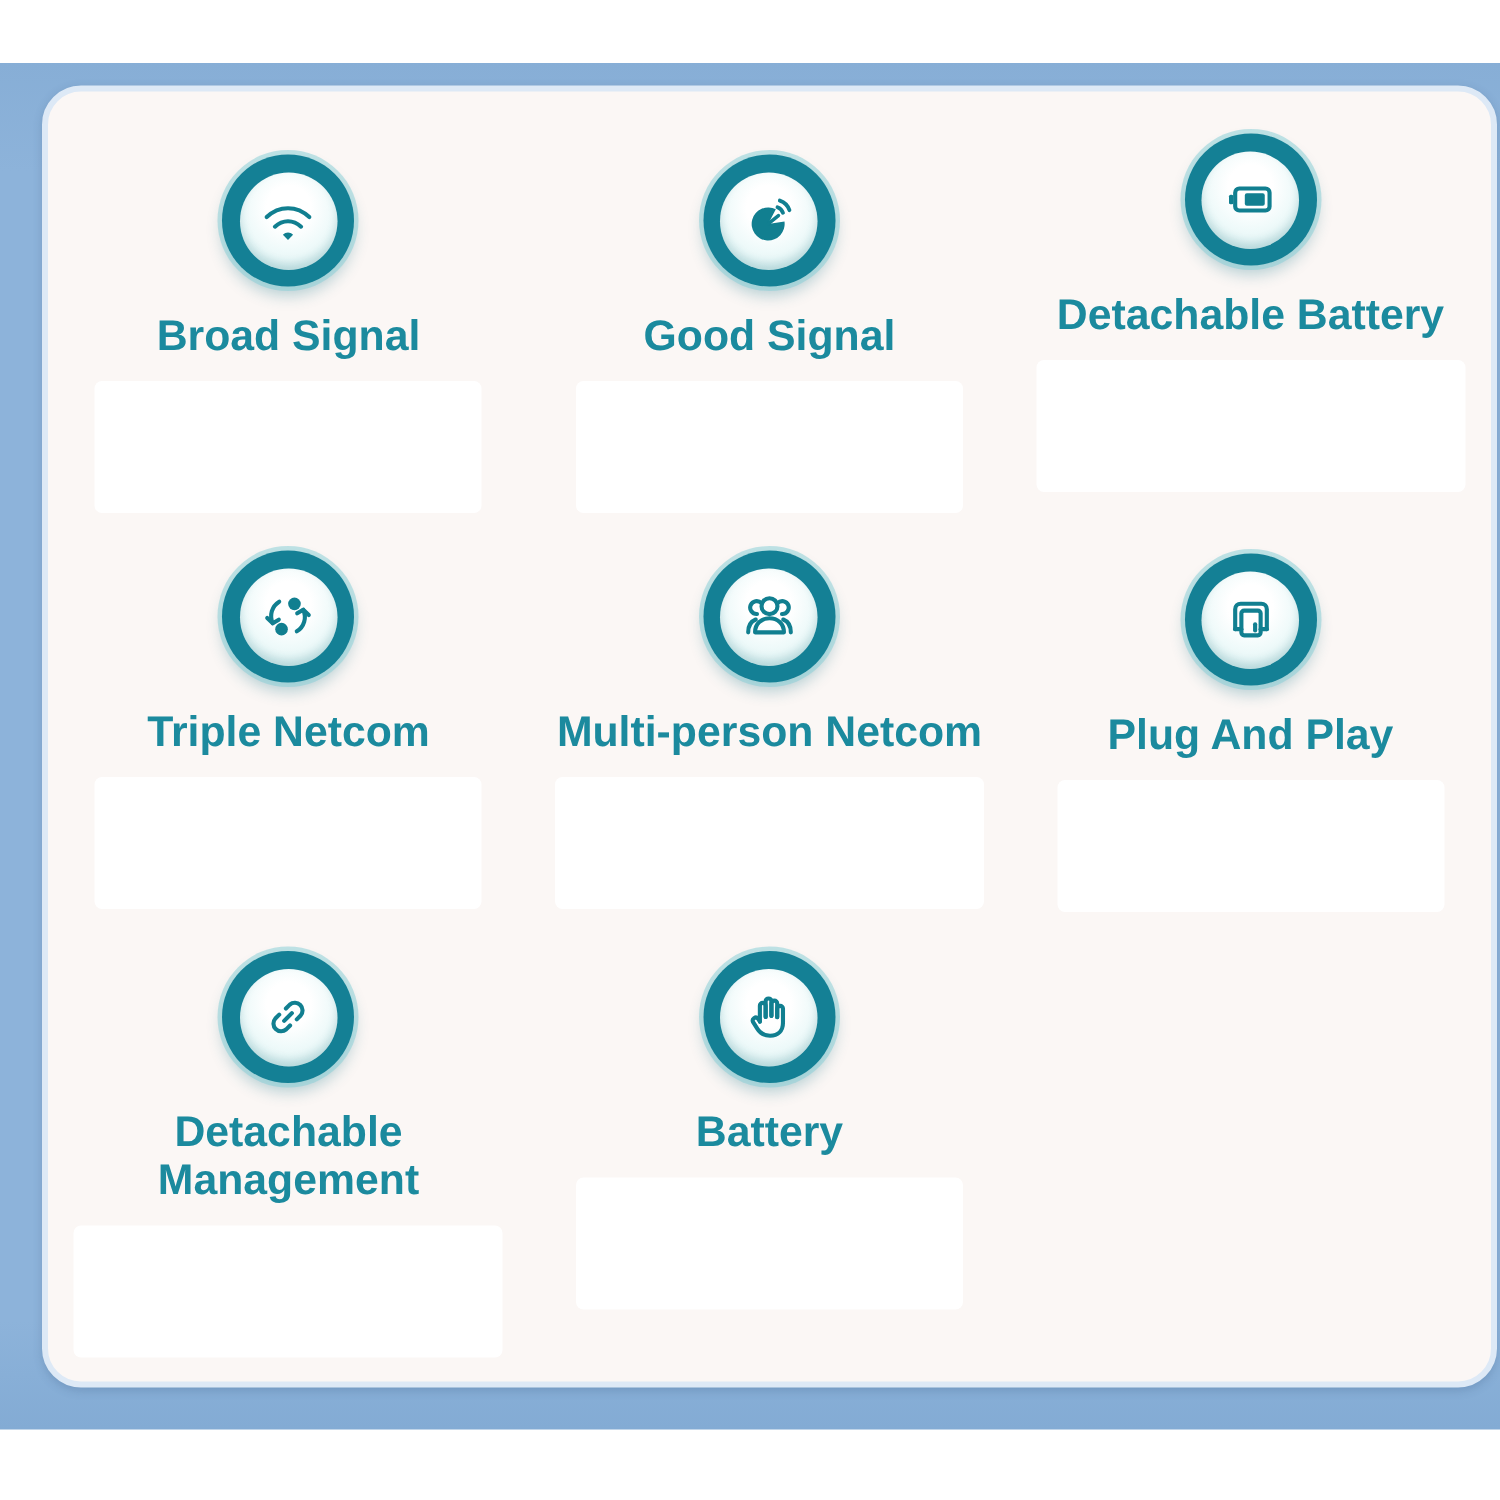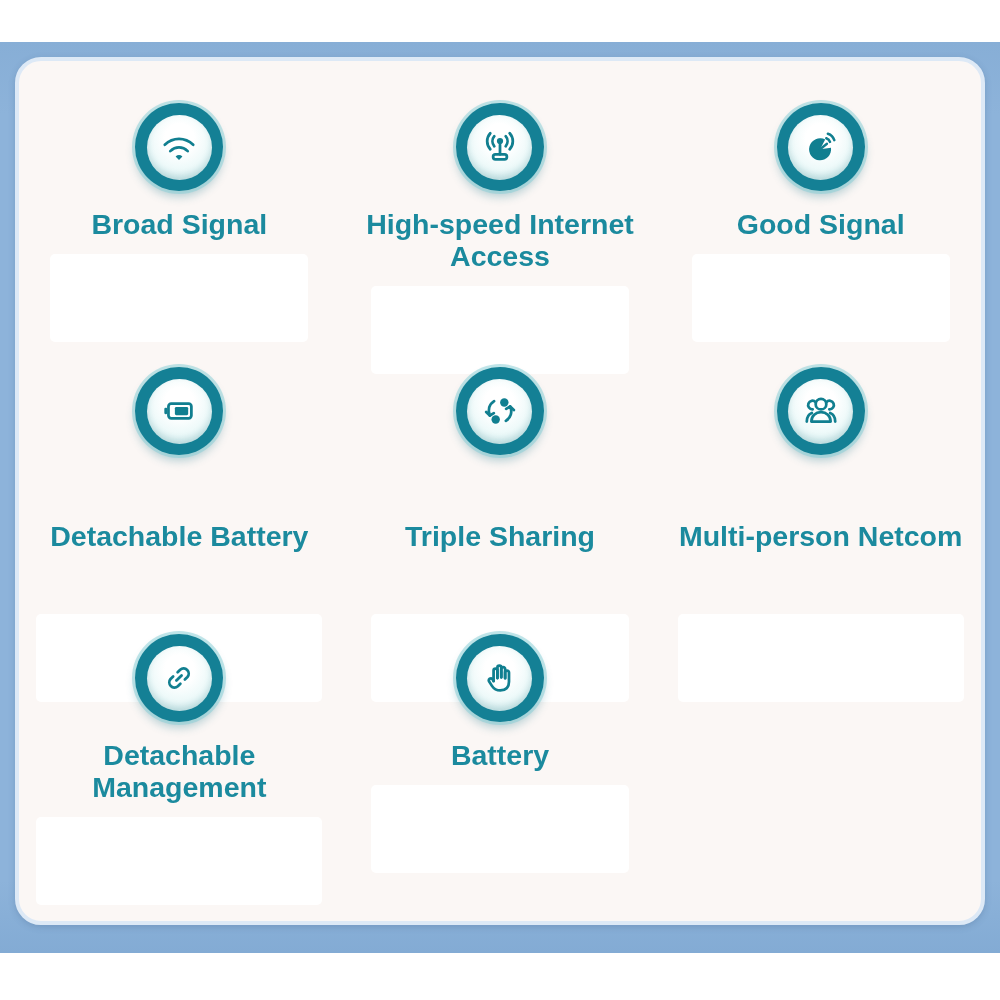--- a/index.html
+++ b/index.html
@@ -6,36 +6,36 @@
   body{
     width:1000px;height:1000px;position:relative;overflow:hidden;
     background:#ffffff;
     font-family:"Liberation Sans", sans-serif;
   }
   .band{
     position:absolute;left:0;top:42px;width:1000px;height:911px;
     background:linear-gradient(180deg,#87aed6 0%,#8db3da 8%,#8db3da 92%,#83abd4 100%);
   }
   .card{
-    position:absolute;left:15px;top:57px;width:970px;height:868px;
+    position:absolute;left:28px;top:57px;width:970px;height:868px;
     box-sizing:border-box;
     background:#fbf7f5;
     border:4px solid #dde9f6;
     border-radius:26px;
     box-shadow:0 2px 6px rgba(60,90,130,.25);
     overflow:hidden;
   }
   .grid{
     display:grid;width:100%;height:100%;
     grid-template-columns:1fr 1fr 1fr;
     grid-template-rows:278px 265px 1fr;
   }
   .cell{display:flex;flex-direction:column;align-items:center;}
   .cell.r1{padding-top:42px;}
-  .cell.r2{padding-top:28px;gap:48px;}
+  .cell.r2{padding-top:28px;}
   .cell.r3{padding-top:30px;}
   .badge{
     width:88px;height:88px;border-radius:50%;
     background:#148095;
     display:flex;align-items:center;justify-content:center;
     box-shadow:0 0 0 3px rgba(140,208,215,.55), 0 6px 10px rgba(25,115,135,.30);
     flex:0 0 auto;
   }
   .badge-inner{
     width:65px;height:65px;border-radius:50%;
@@ -73,37 +73,20 @@
             <path d="M8.5 21.5c9-8.6 22-8.6 31 0"></path>
             <path d="M14.5 28.5c5.6-5.3 13.4-5.3 19 0"></path>
             <path class="fill" d="M20.3 34.3c2.3-2 5.1-2 7.4 0L24 38.2z"></path>
           </svg>
         </div>
       </div>
       <div class="label">Broad Signal</div>
       <div class="patch"></div>
     </div>
 
-    <div class="cell r1">
-      <div class="badge">
-        <div class="badge-inner">
-          <svg viewBox="0 0 48 48" class="glyph">
-            <circle class="fill" cx="24" cy="17.5" r="3.4"></circle>
-            <line x1="24" y1="21.5" x2="24" y2="32"></line>
-            <rect x="16.5" y="32" width="15" height="5.5" rx="2.5"></rect>
-            <path d="M17.8 12.2a8.5 8.5 0 0 0 0 11"></path>
-            <path d="M13.4 9a13 13 0 0 0 0 17.5"></path>
-            <path d="M30.2 12.2a8.5 8.5 0 0 1 0 11"></path>
-            <path d="M34.6 9a13 13 0 0 1 0 17.5"></path>
-          </svg>
-        </div>
-      </div>
-      <div class="label">High-speed Internet Access</div>
-      <div class="patch"></div>
-    </div>
 
     <div class="cell r1">
       <div class="badge">
         <div class="badge-inner">
           <svg viewBox="0 0 48 48" class="glyph">
             <path class="fill" d="M28.6 15.9 A12 12 0 1 0 34.9 24.8 L23 26.5 Z"></path>
             <line x1="23" y1="26.5" x2="30.5" y2="20.5" stroke-width="2.6"></line>
             <path d="M31.5 9.5a11 11 0 0 1 7 7" stroke-width="2.8"></path>
             <path d="M29.8 14.4a6.5 6.5 0 0 1 4 4" stroke-width="2.8"></path>
           </svg>
@@ -133,41 +116,56 @@
           <svg viewBox="0 0 48 48" class="glyph">
             <circle class="fill" cx="28.7" cy="14.8" r="4.6"></circle>
             <circle class="fill" cx="19.3" cy="33.2" r="4.6"></circle>
             <path d="M17.6 13.2A12.3 12.3 0 0 0 12.9 28.9"></path>
             <path d="M8.9 25.1l4 3.8 4.4-2.6"></path>
             <path d="M30.4 34.8A12.3 12.3 0 0 0 35.1 19.1"></path>
             <path d="M39.1 22.9l-4-3.8-4.4 2.6"></path>
           </svg>
         </div>
       </div>
-      <div class="label">Triple Sharing</div>
+      <div class="label">Triple Netcom</div>
       <div class="patch"></div>
     </div>
 
     <div class="cell r2">
       <div class="badge">
         <div class="badge-inner">
           <svg viewBox="0 0 48 48" class="glyph">
             <circle cx="24" cy="16.5" r="5.8"></circle>
             <path d="M13.5 35.5c0-6.3 4.7-10.2 10.5-10.2s10.5 3.9 10.5 10.2z"></path>
             <path d="M14.9 22.2a4.7 4.7 0 1 1 3.2-7.9"></path>
             <path d="M29.9 14.3a4.7 4.7 0 1 1 3.2 7.9"></path>
             <path d="M8.5 35.5c0-4.6 2-7.9 5.5-9.3"></path>
             <path d="M39.5 35.5c0-4.6-2-7.9-5.5-9.3"></path>
           </svg>
         </div>
       </div>
       <div class="label">Multi-person Netcom</div>
       <div class="patch wide"></div>
     </div>
 
+    <div class="cell r3">
+      <div class="badge">
+        <div class="badge-inner">
+          <svg viewBox="0 0 48 48" class="glyph">
+            <path d="M12.5 31V16.5a4 4 0 0 1 4-4h15a4 4 0 0 1 4 4V31"></path>
+            <path d="M12.5 31h4.5"></path>
+            <path d="M31 31h4.5"></path>
+            <rect x="17" y="17.5" width="14" height="18" rx="2"></rect>
+            <line x1="27" y1="27.5" x2="27" y2="32"></line>
+          </svg>
+        </div>
+      </div>
+      <div class="label">Plug And Play</div>
+      <div class="patch"></div>
+    </div>
 
     <div class="cell r3">
       <div class="badge">
         <div class="badge-inner">
           <svg viewBox="0 0 48 48" class="glyph">
             <path d="M21.2 26.8l5.6-5.6"></path>
             <path d="M22.5 17.8l2.8-2.8a5.6 5.6 0 0 1 7.9 7.9l-2.8 2.8"></path>
             <path d="M25.5 30.2l-2.8 2.8a5.6 5.6 0 0 1-7.9-7.9l2.8-2.8"></path>
           </svg>
         </div>

